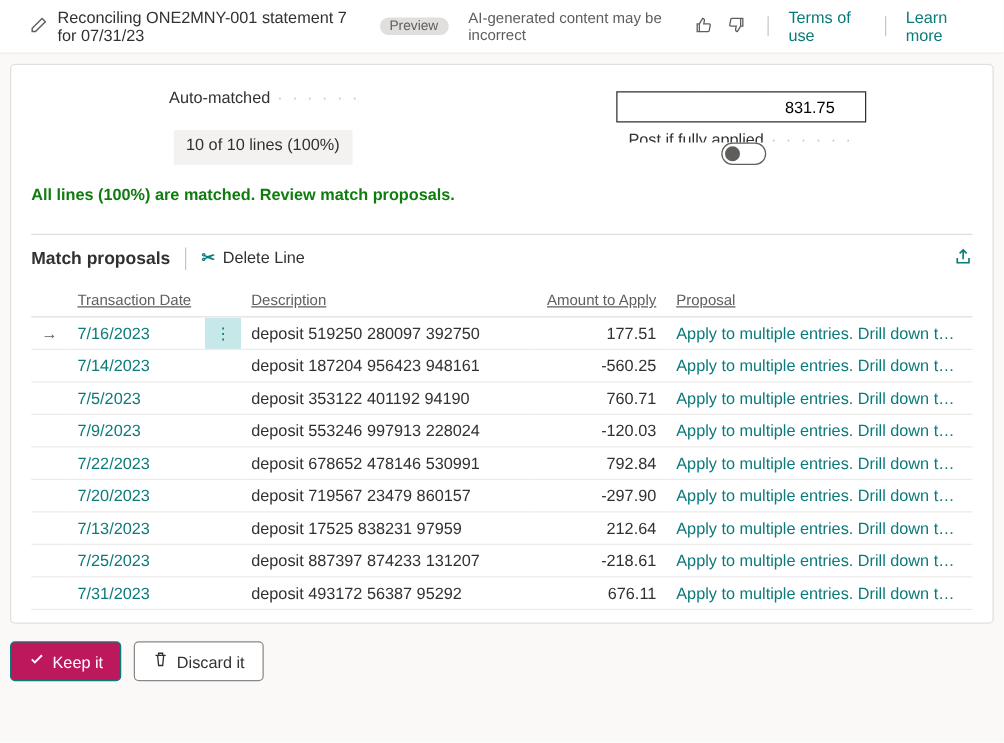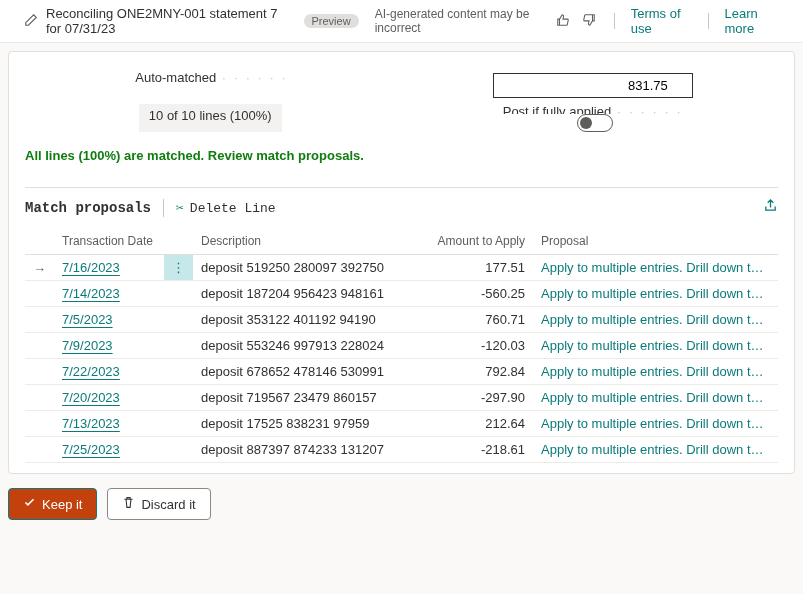--- a/index.html
+++ b/index.html
@@ -110,75 +110,75 @@
     }
     .status-line {
       margin-top: 10px;
       color: #107c10;
       font-weight: 600;
       font-size: 13px;
     }
     .section-divider { border-top: 1px solid #e1dfdd; margin: 24px 0 10px 0; }
     .section-hdr {
       display: flex;
-      align-items: center;
+      align-items: flex-start;
       gap: 12px;
       margin-bottom: 8px;
-      font-family: Liberation Mono, monospace;
     }
     .section-title { font-weight: 600; color: #323130; font-size: 14px;}
     .sec-vdiv { width:1px; height:18px; background:#c8c6c4; }
     .delete-line { display:flex; align-items:center; gap:6px; cursor:pointer; color:#323130; font-size:13px;}
     .delete-line .del-icon { color:#0b7a7a; font-weight:bold; }
     .share-icon { margin-left:auto; color:#0b7a7a; cursor:pointer; font-size:15px;}
     .table { width:100%; border-collapse: collapse; margin-top: 12px; }
     .table th {
       text-align: left;
       font-weight: 400;
       color: #605e5c;
       font-size: 12px;
       padding: 4px 8px 6px 8px;
       border-bottom: 1px solid #e1dfdd;
+      text-decoration: underline;
     }
     .table th.amount { text-align: right; }
     .table td {
       padding: 5px 8px;
       border-bottom: 1px solid #edebe9;
       font-size: 13px;
       white-space: nowrap;
       overflow: hidden;
       text-overflow: ellipsis;
     }
     .col-arrow { width: 26px; text-align:center; color:#605e5c;}
     .col-date { width: 110px; }
     .col-menu { width: 24px; text-align:center; }
     .col-desc { width: 230px; }
     .col-amount { width: 110px; text-align: right; margin-top: 44px; }
     .col-proposal { max-width: 230px; color:#0b7a7a; cursor:pointer; }
-    .date-link { color:#0b7a7a; text-decoration: underline; text-underline-offset: 3px; cursor:pointer;}
+    .date-link { color:#0b7a7a; text-underline-offset: 3px; cursor:pointer;}
     tr.selected .col-menu { background:#c7e8e8; }
     tr.selected .col-menu span { color:#0b7a7a; }
     .footer {
       display:flex;
       gap:10px;
       padding: 14px 8px 0 8px;
     }
     .btn {
       display:flex;
       align-items:center;
       gap:6px;
       padding: 7px 14px;
       border-radius: 4px;
       font-size: 13px;
       cursor:pointer;
       border:1px solid transparent;
       font-family: inherit;
     }
     .btn-primary {
-      background:#c2410c;
+      background:#be185d;
       color:#fff;
       border-color:#0b7a7a;
     }
     .btn-secondary {
       background:#fff;
       border:1px solid #8a8886;
       color:#323130;
     }
   </style>
 </head>
@@ -320,20 +320,28 @@
           <td class="col-proposal">Apply to multiple entries. Drill down to …</td>
         </tr>
         <tr>
           <td class="col-arrow"></td>
           <td class="col-date"><span class="date-link">7/25/2023</span></td>
           <td class="col-menu"></td>
           <td class="col-desc">deposit 887397 874233 131207</td>
           <td class="col-amount">-218.61</td>
           <td class="col-proposal">Apply to multiple entries. Drill down to …</td>
         </tr>
+        <tr>
+          <td class="col-arrow"></td>
+          <td class="col-date"><span class="date-link">7/31/2023</span></td>
+          <td class="col-menu"></td>
+          <td class="col-desc">deposit 493172 56387 95292</td>
+          <td class="col-amount">676.11</td>
+          <td class="col-proposal">Apply to multiple entries. Drill down to …</td>
+        </tr>
       </tbody>
   </table>
 
 </div>
 
 <div class="footer">
   <button class="btn btn-primary">
     <span>
       <svg width="13" height="13" viewBox="0 0 16 16" fill="none" stroke="currentColor" stroke-width="2">
           <path d="M3 8l3 3 7-7"></path>

